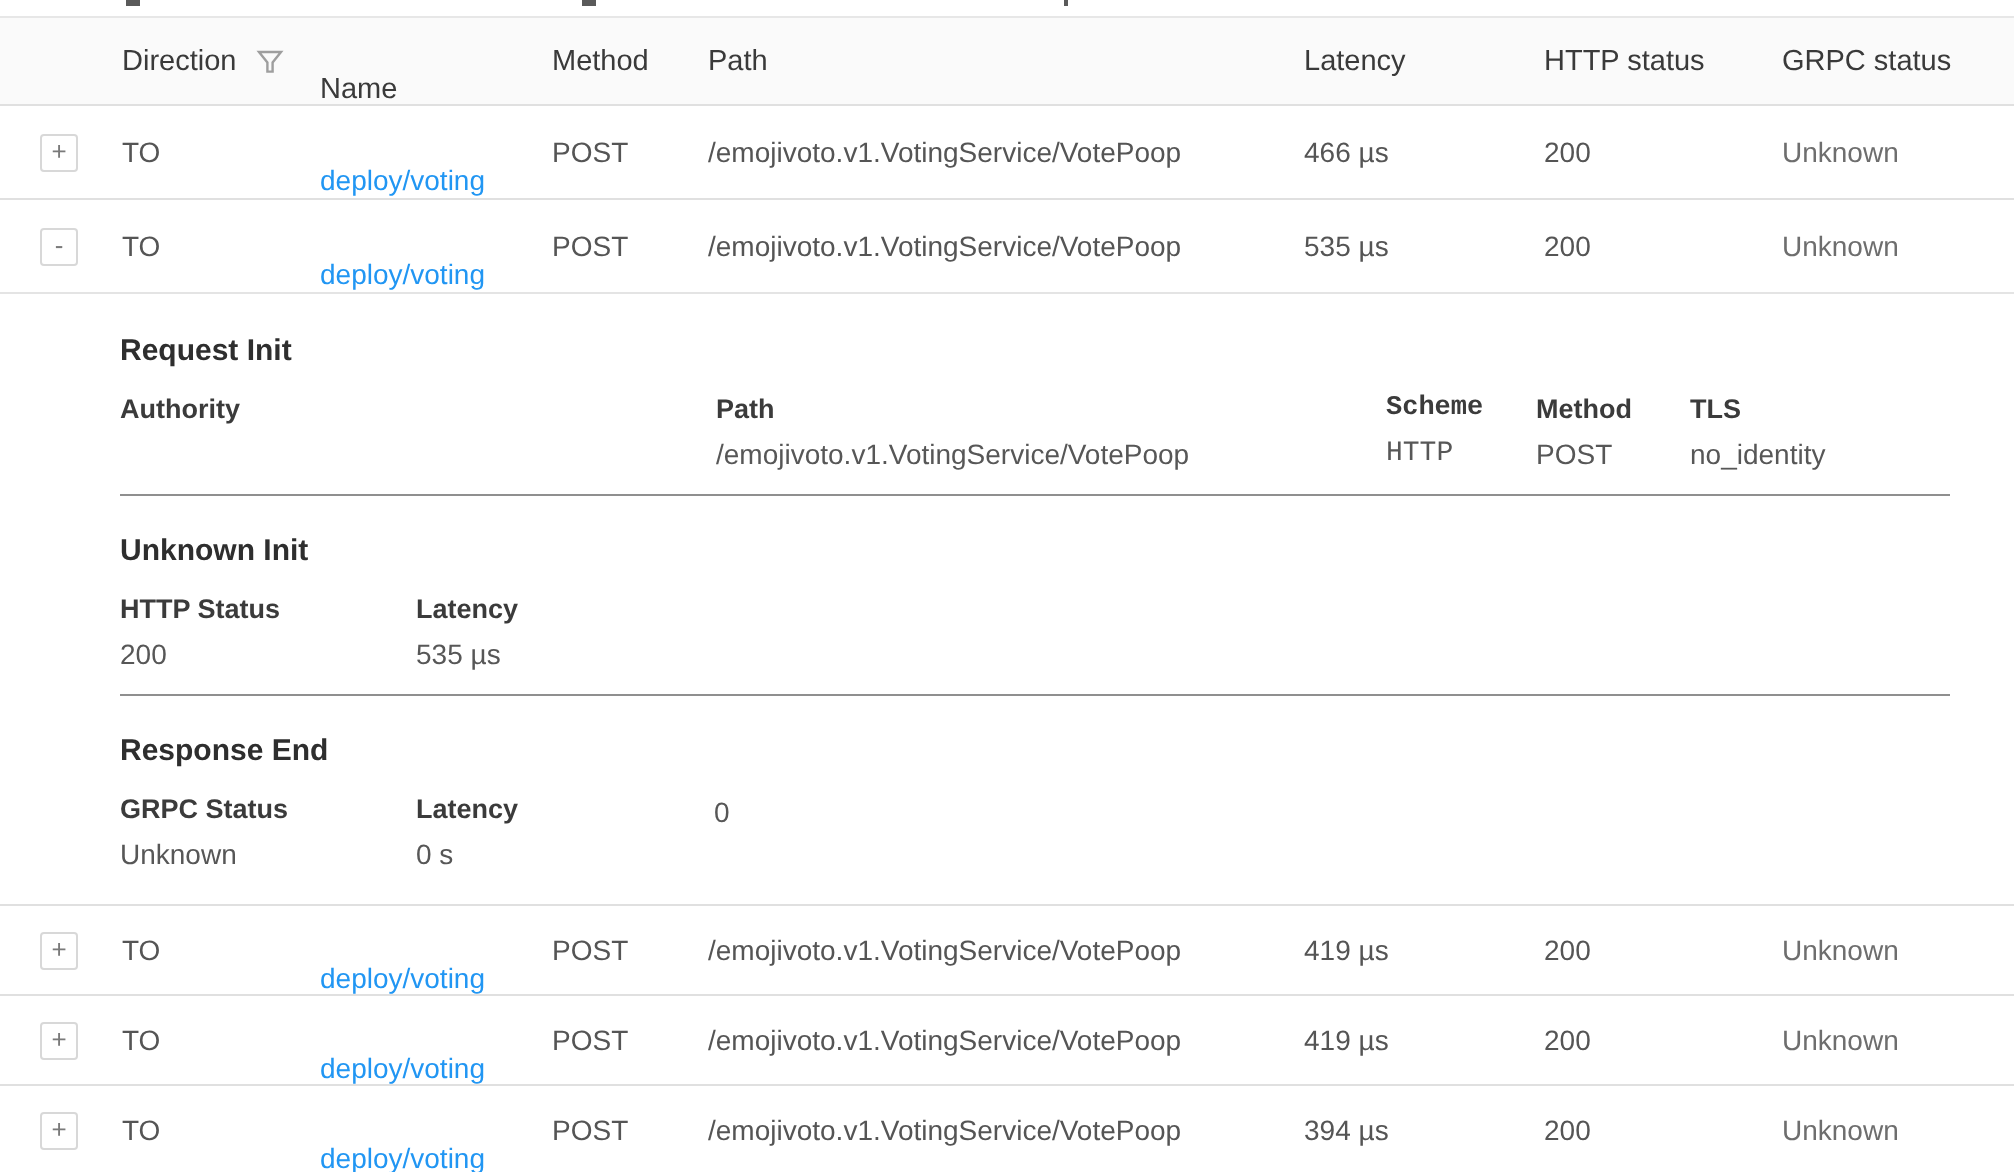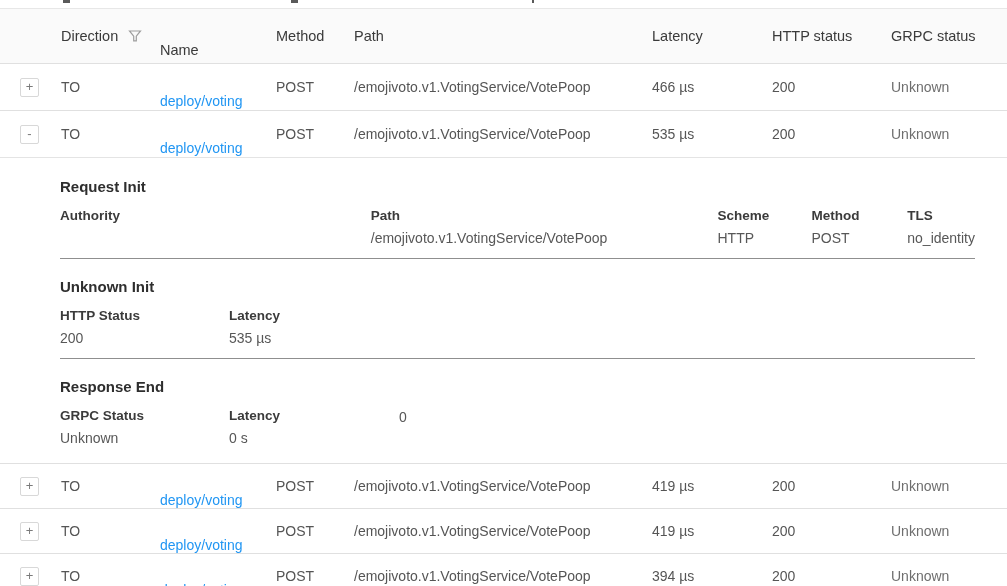--- a/index.html
+++ b/index.html
@@ -15,21 +15,21 @@
   
   .frag { position: absolute; top: 0; height: 3px; background: #5a5a5a; }
   .frag.f1 { left: 63px;  width: 7px; }
   .frag.f2 { left: 291px; width: 7px; }
   .frag.f3 { left: 532px; width: 2px; }
 
   .table { position: absolute; top: 8px; left: 0; width: 1007px; }
 
   .trow { display: flex; align-items: center; width: 100%; border-bottom: 1px solid #e0e0e0; background: #fff; }
   .thead {
-    height: 56px;
+    height: 45px;
     background: #fafafa;
     border-top: 1px solid #e7e7e7;
     color: #3a3a3a;
     font-size: 14.5px;
     font-weight: 500;
   }
   .data-row { height: 47px; font-size: 14px; color: #555; }
   .data-row.short { height: 45px; }
 
   .c-exp   { width: 46px;  padding-left: 20px; }
@@ -58,29 +58,29 @@
   
   .panel {
     border-bottom: 1px solid #e0e0e0;
     padding: 20px 32px 16px 60px;
     background: #fff;
   }
   .section-title {
     font-size: 15px; font-weight: 700; color: #2e2e2e;
     line-height: 18px; margin-bottom: 13px;
   }
-  .fields { display: flex; margin-bottom: 11px; gap: 21px; }
+  .fields { display: flex; margin-bottom: 11px; }
   .field .flabel {
     font-size: 13.5px; font-weight: 700; color: #3b3b3b;
     line-height: 14px; margin-bottom: 7px;
   }
   .field .fvalue { font-size: 14px; color: #575757; line-height: 17px; }
   .fw-a { width: 298px; }
   .fw-b { width: 335px; }
-  .fw-c { width: 75px; }
+  .fw-c { width: 75px; font-family: Liberation Mono, monospace; }
   .fw-d { width: 77px; }
   .fw-s { width: 148px; }
   .fw-s2 { width: 149px; }
   .fw-rest { flex: 1; }
   .divider { border: none; border-top: 1px solid #8f8f8f; margin: 0 0 19px 0; }
 </style>
 </head>
 <body>
 
 <div class="app">

